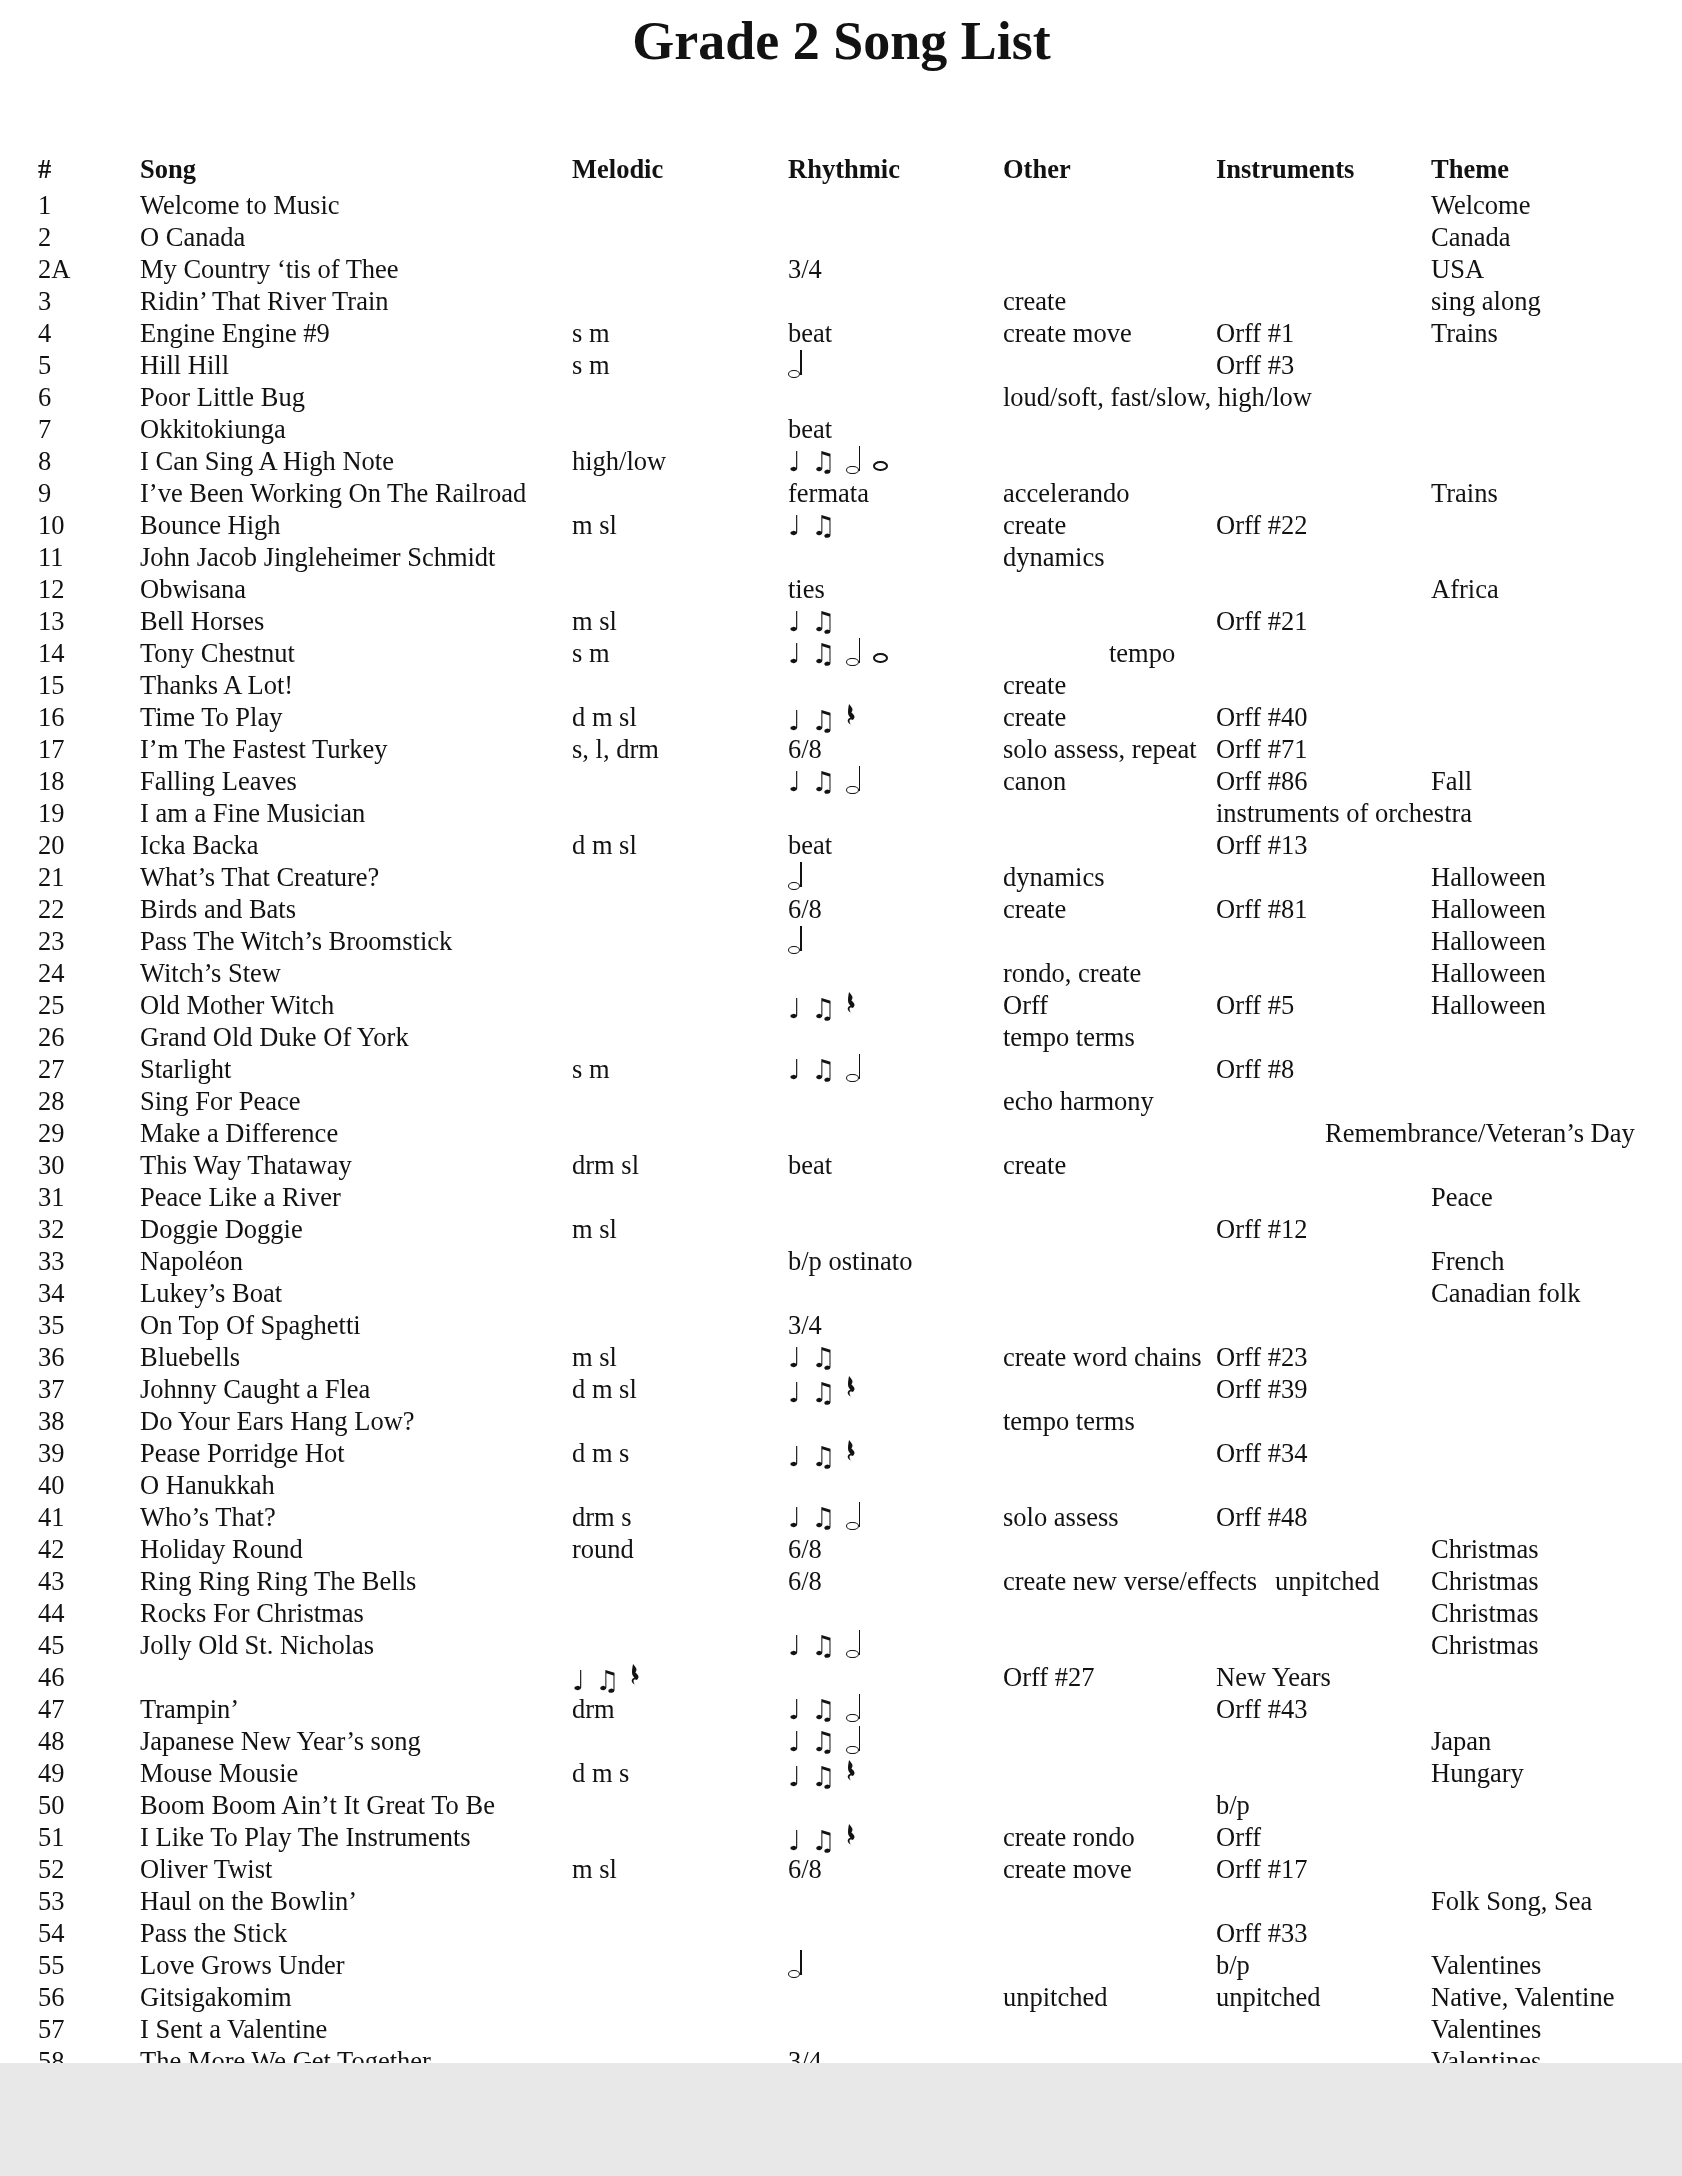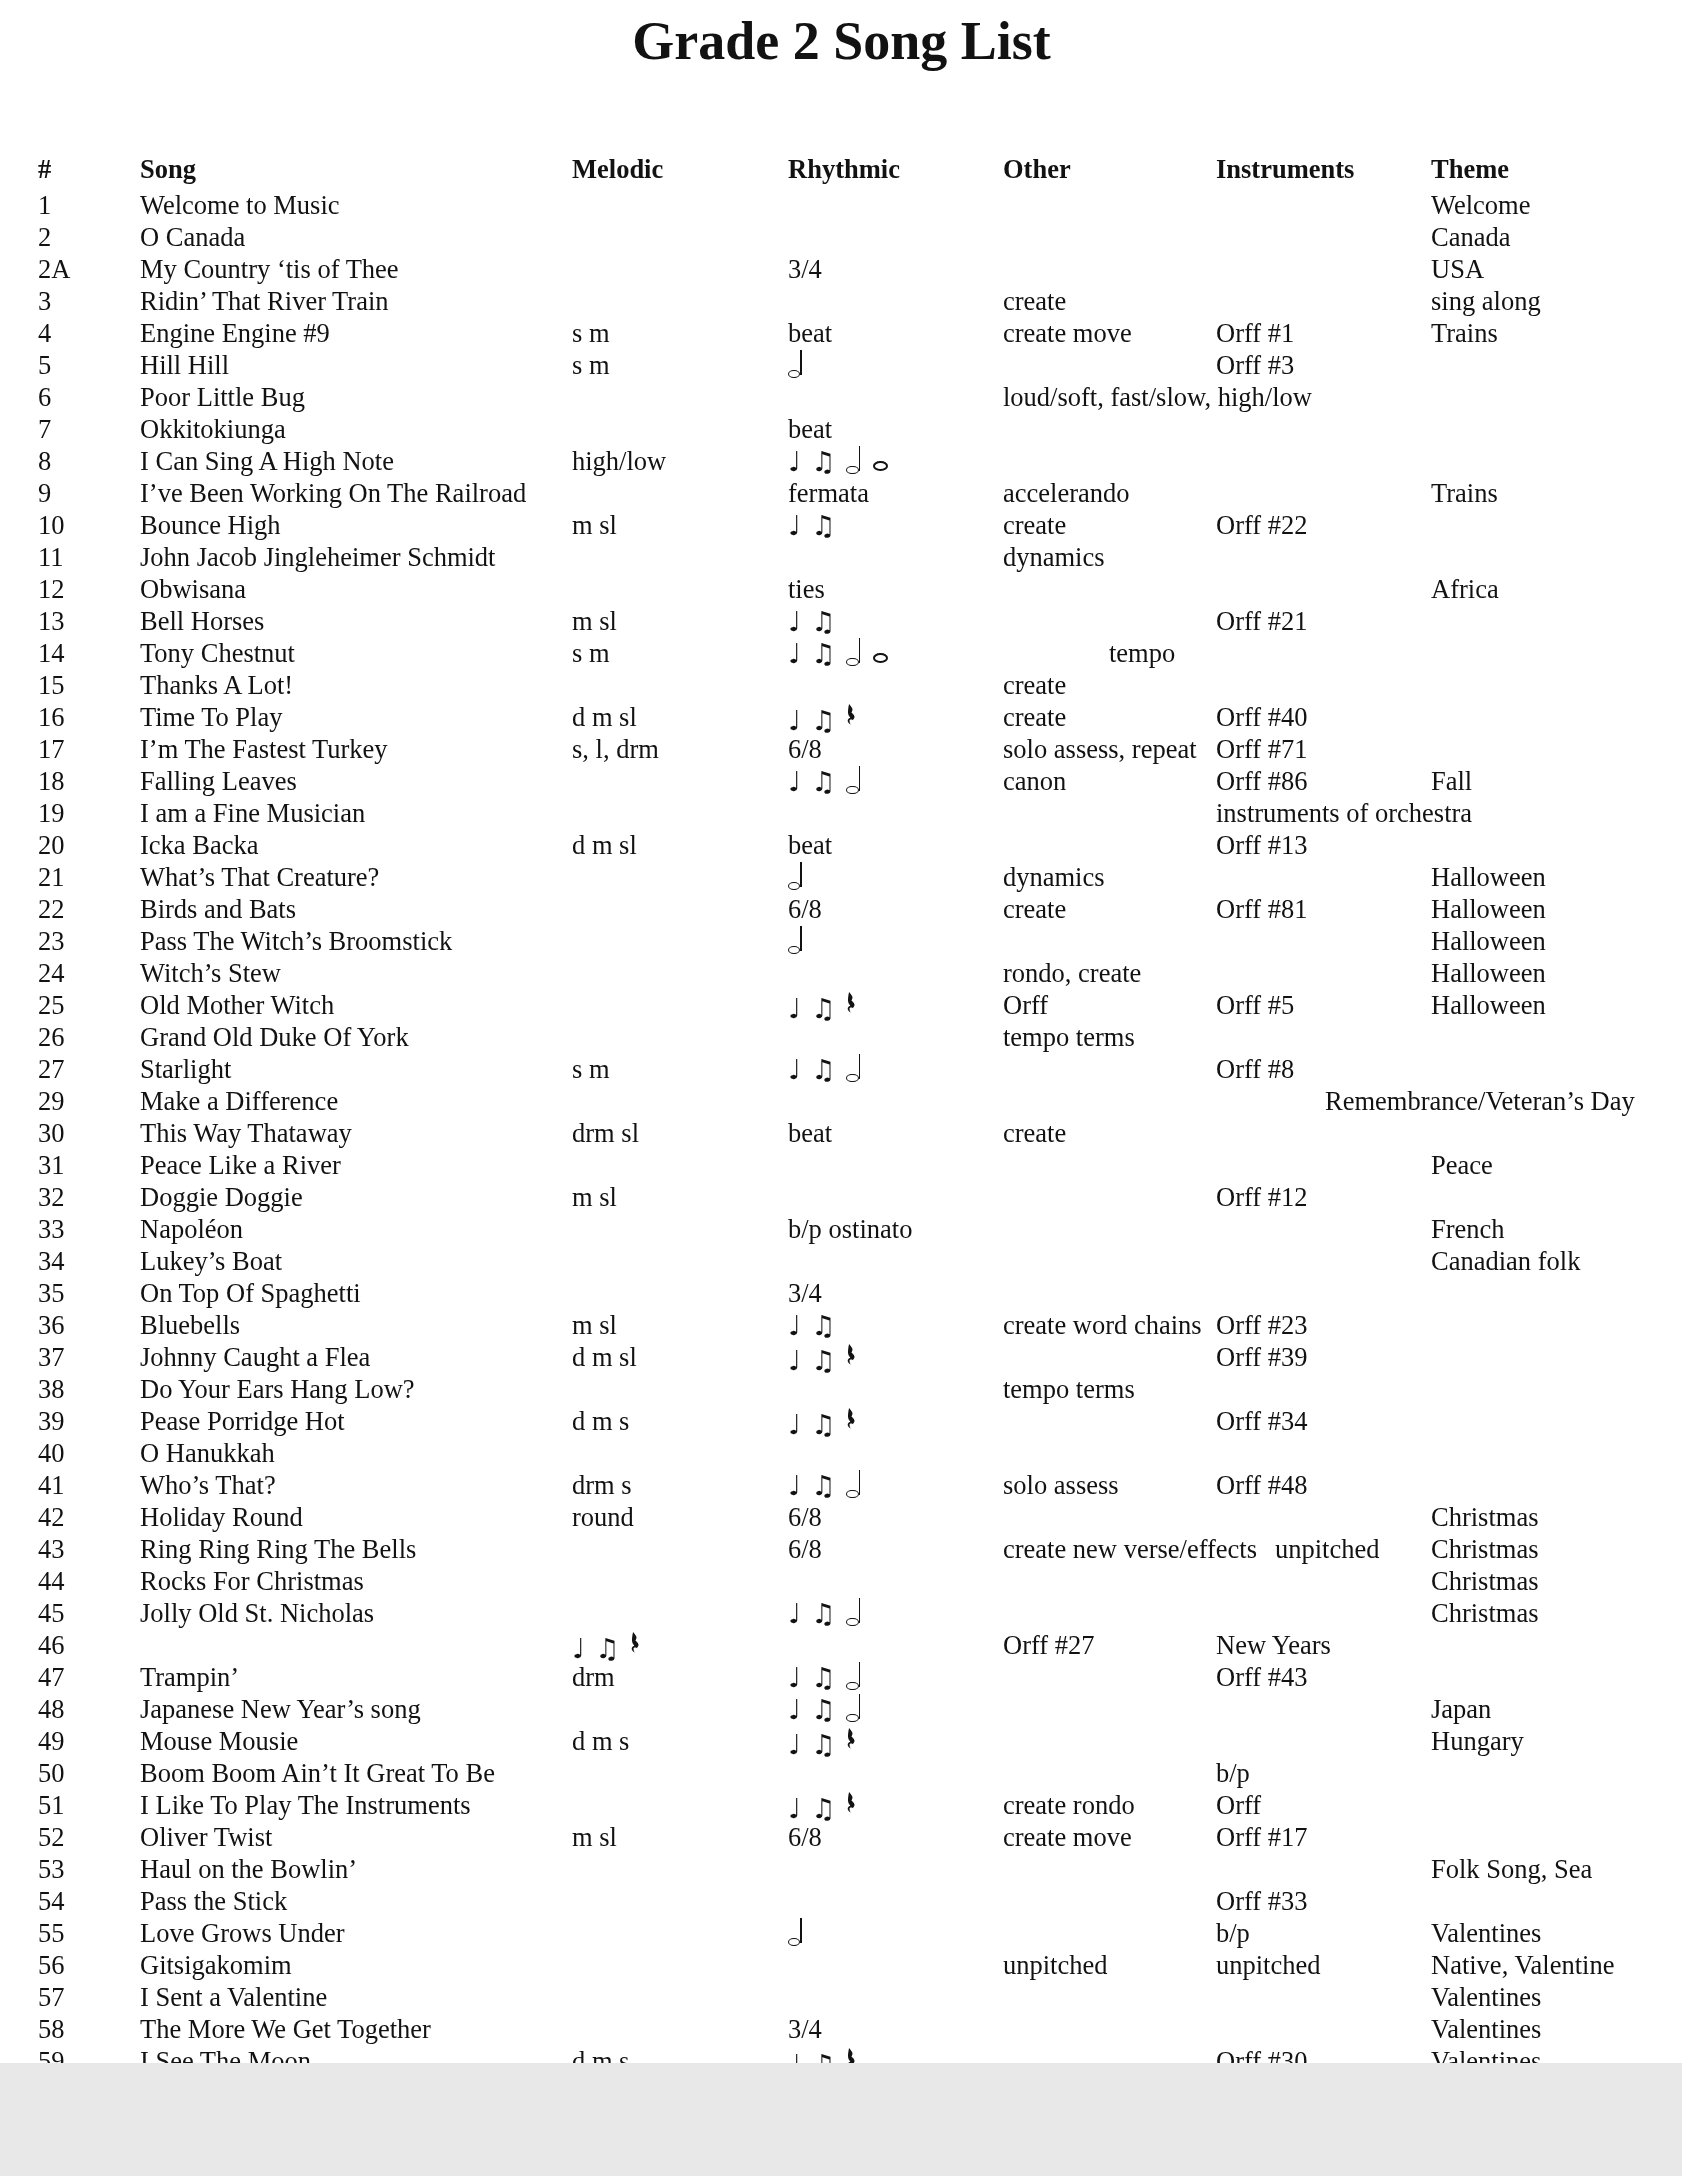--- a/index.html
+++ b/index.html
@@ -365,20 +365,29 @@
           <div class="cell c-rhy c-rhy-notes">
             <span class="ng">♩</span>
             <span class="ng">♫</span>
             <span class="half-note"></span>
           </div>
           <div class="cell c-oth"></div>
           <div class="cell c-ins">Orff #8</div>
           <div class="cell c-thm"></div>
         </div>
         <div class="data-row">
+          <div class="cell c-num">28</div>
+          <div class="cell c-song">Sing For Peace</div>
+          <div class="cell c-mel"></div>
+          <div class="cell c-rhy"></div>
+          <div class="cell c-oth">echo harmony</div>
+          <div class="cell c-ins"></div>
+          <div class="cell c-thm"></div>
+        </div>
+        <div class="data-row">
           <div class="cell c-num">29</div>
           <div class="cell c-song">Make a Difference</div>
           <div class="cell c-mel"></div>
           <div class="cell c-rhy"></div>
           <div class="cell c-oth"></div>
           <div class="cell c-ins"></div>
           <div class="cell c-thm"><span class="thm-shift">Remembrance/Veteran’s Day</span></div>
         </div>
         <div class="data-row">
           <div class="cell c-num">30</div>

